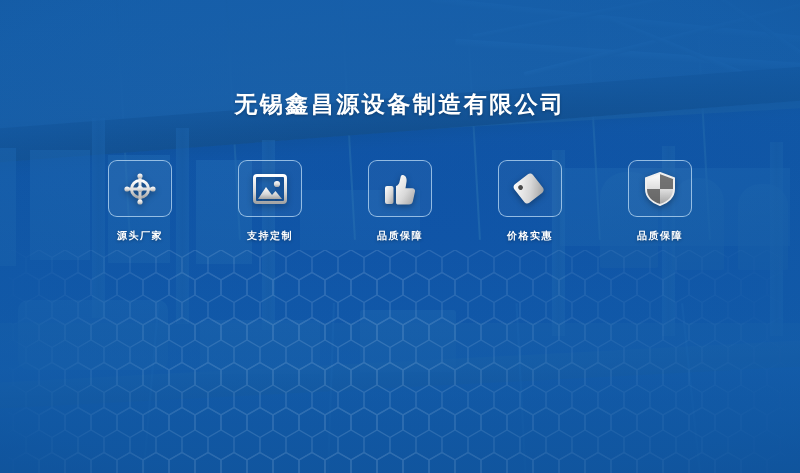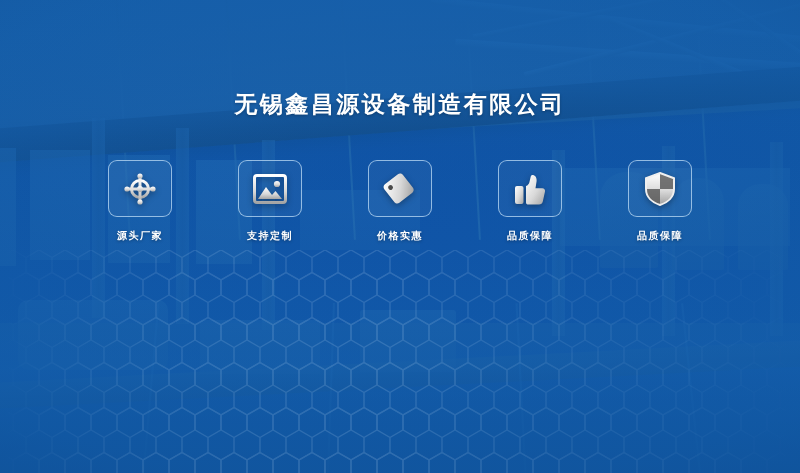--- a/index.html
+++ b/index.html
@@ -317,61 +317,61 @@
               <path d="M5 25 L13 13 L19 21 L22.5 17 L29 25 Z" fill="url(#gSil2)"></path>
             </svg>
           </span>
         </div>
         <div class="flabel">支持定制</div>
       </div>
 
       <div class="feature">
         <div class="fbox">
           <span>
-            <svg width="34" height="34" viewBox="0 0 34 34">
-              <defs>
-                <linearGradient id="gSil4" x1="0" y1="0" x2="1" y2="1">
-                  <stop offset="0%" stop-color="#ffffff"></stop>
-                  <stop offset="55%" stop-color="#d7d7d7"></stop>
-                  <stop offset="100%" stop-color="#9f9f9f"></stop>
-                </linearGradient>
-              </defs>
-              <g transform="rotate(-38 17 17)">
-                <path d="M8 4 H24.5 C26.4 4 28 5.6 28 7.5 V24 C28 25.9 26.4 27.5 24.5 27.5
-                         H8 C6.1 27.5 4.5 25.9 4.5 24 V7.5 C4.5 5.6 6.1 4 8 4 Z" fill="url(#gSil4)"></path>
-                <circle cx="10.5" cy="10" r="2.4" fill="#4a4a4a"></circle>
-              </g>
-            </svg>
-          </span>
-        </div>
-        <div class="flabel">价格实惠</div>
-      </div>
-
-      <div class="feature">
-        <div class="fbox">
-          <span>
             <svg width="32" height="34" viewBox="0 0 32 34">
               <defs>
                 <linearGradient id="gSil3" x1="0" y1="0" x2="1" y2="1">
                   <stop offset="0%" stop-color="#ffffff"></stop>
                   <stop offset="55%" stop-color="#d9d9d9"></stop>
                   <stop offset="100%" stop-color="#a3a3a3"></stop>
                 </linearGradient>
               </defs>
               <rect x="1" y="14" width="8.5" height="18" rx="2" fill="url(#gSil3)"></rect>
               <path d="M12 14 L12 30.5 C12 31.9 13 32.5 14.4 32.5
                        L25 32.5 C27 32.5 28.4 31.4 28.8 29.6
                        L31 19.6 C31.4 17.6 30.2 16.2 28.2 16.2
                        L21.5 16.2 L22.6 9.2 C23 6.2 21.4 3.4 19 3
                        C17.8 2.8 17 3.5 16.7 4.8 L15.4 10.2
                        C15.1 11.6 14.3 12.7 13.3 13.4 Z" fill="url(#gSil3)"></path>
             </svg>
           </span>
         </div>
         <div class="flabel">品质保障</div>
+      </div>
+
+      <div class="feature">
+        <div class="fbox">
+          <span>
+            <svg width="34" height="34" viewBox="0 0 34 34">
+              <defs>
+                <linearGradient id="gSil4" x1="0" y1="0" x2="1" y2="1">
+                  <stop offset="0%" stop-color="#ffffff"></stop>
+                  <stop offset="55%" stop-color="#d7d7d7"></stop>
+                  <stop offset="100%" stop-color="#9f9f9f"></stop>
+                </linearGradient>
+              </defs>
+              <g transform="rotate(-38 17 17)">
+                <path d="M8 4 H24.5 C26.4 4 28 5.6 28 7.5 V24 C28 25.9 26.4 27.5 24.5 27.5
+                         H8 C6.1 27.5 4.5 25.9 4.5 24 V7.5 C4.5 5.6 6.1 4 8 4 Z" fill="url(#gSil4)"></path>
+                <circle cx="10.5" cy="10" r="2.4" fill="#4a4a4a"></circle>
+              </g>
+            </svg>
+          </span>
+        </div>
+        <div class="flabel">价格实惠</div>
       </div>
 
       <div class="feature">
         <div class="fbox">
           <span>
             <svg width="30" height="34" viewBox="0 0 30 34">
               <defs>
                 <linearGradient id="gSil5" x1="0" y1="0" x2="0" y2="1">
                   <stop offset="0%" stop-color="#ffffff"></stop>
                   <stop offset="55%" stop-color="#dadada"></stop>

